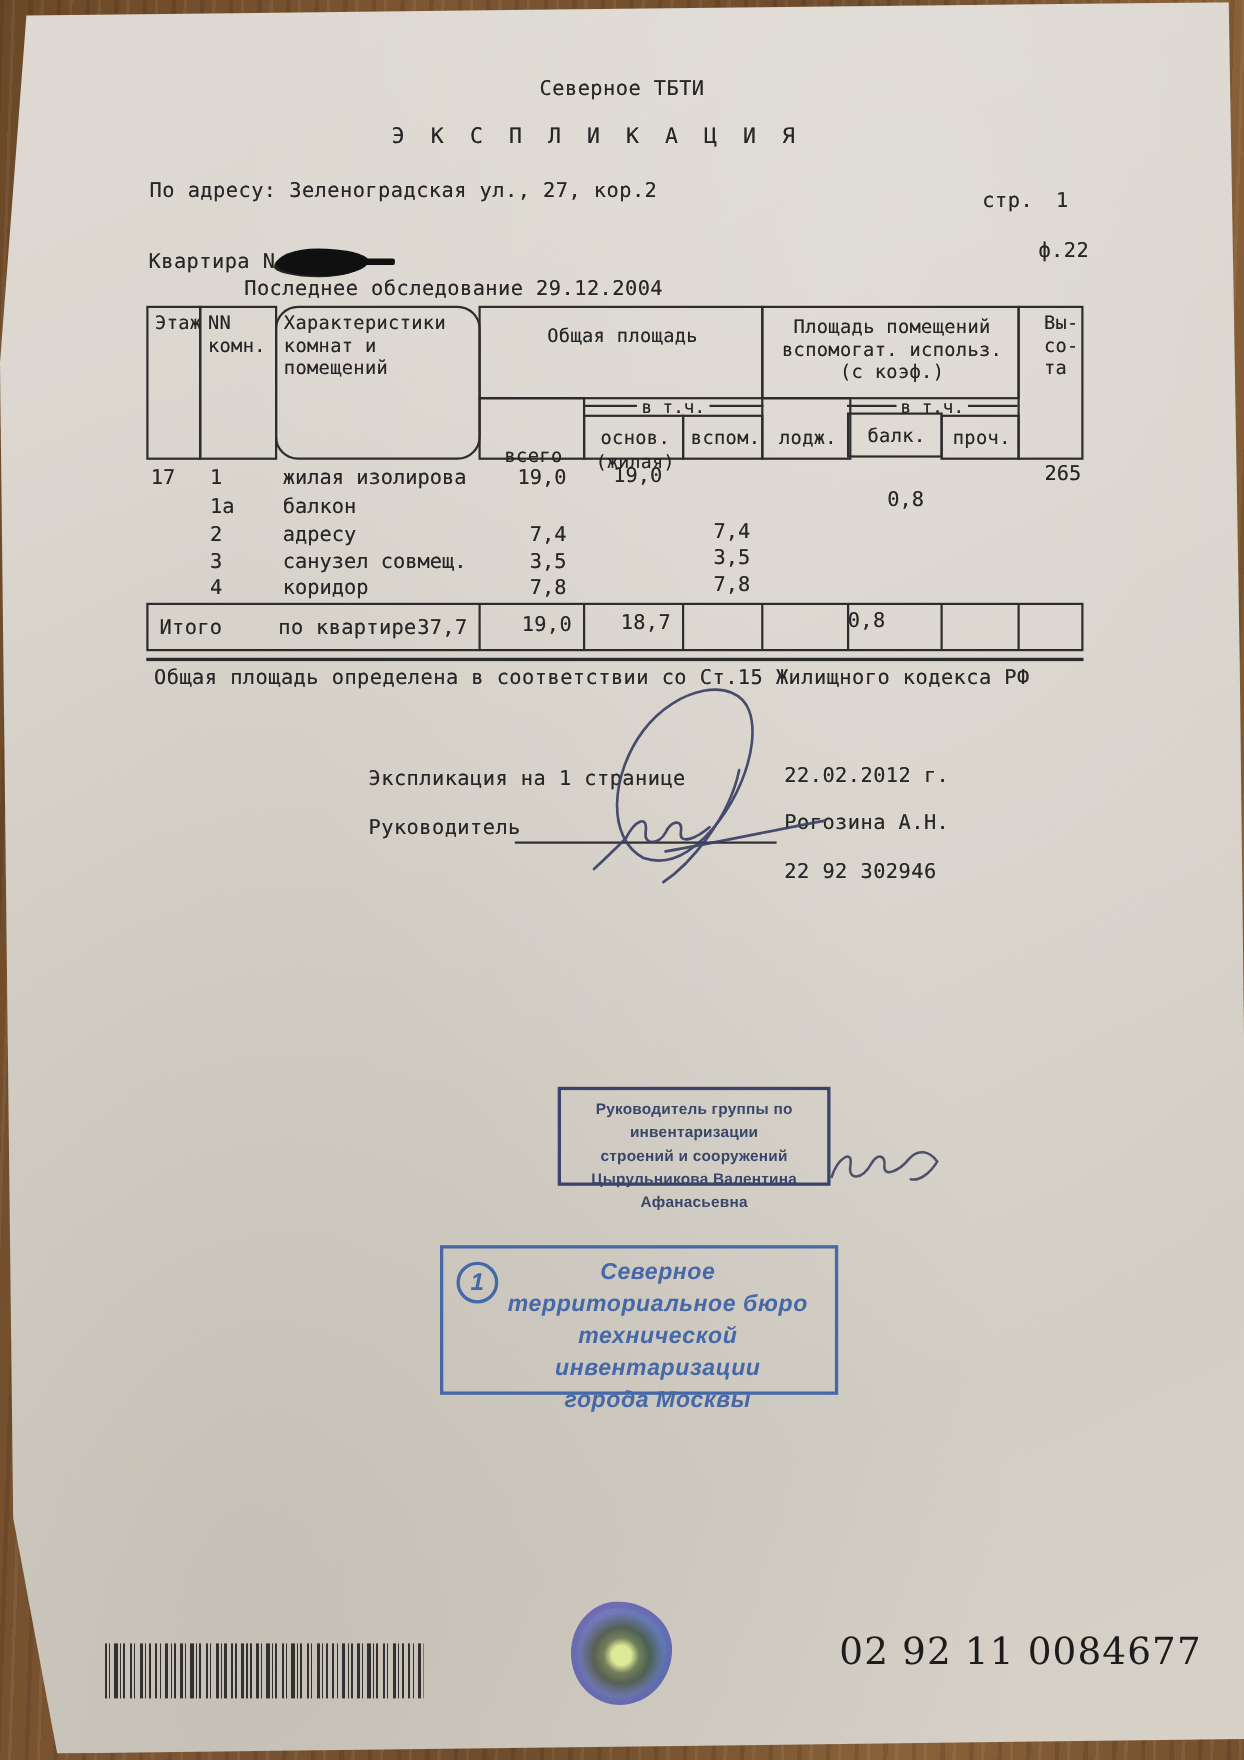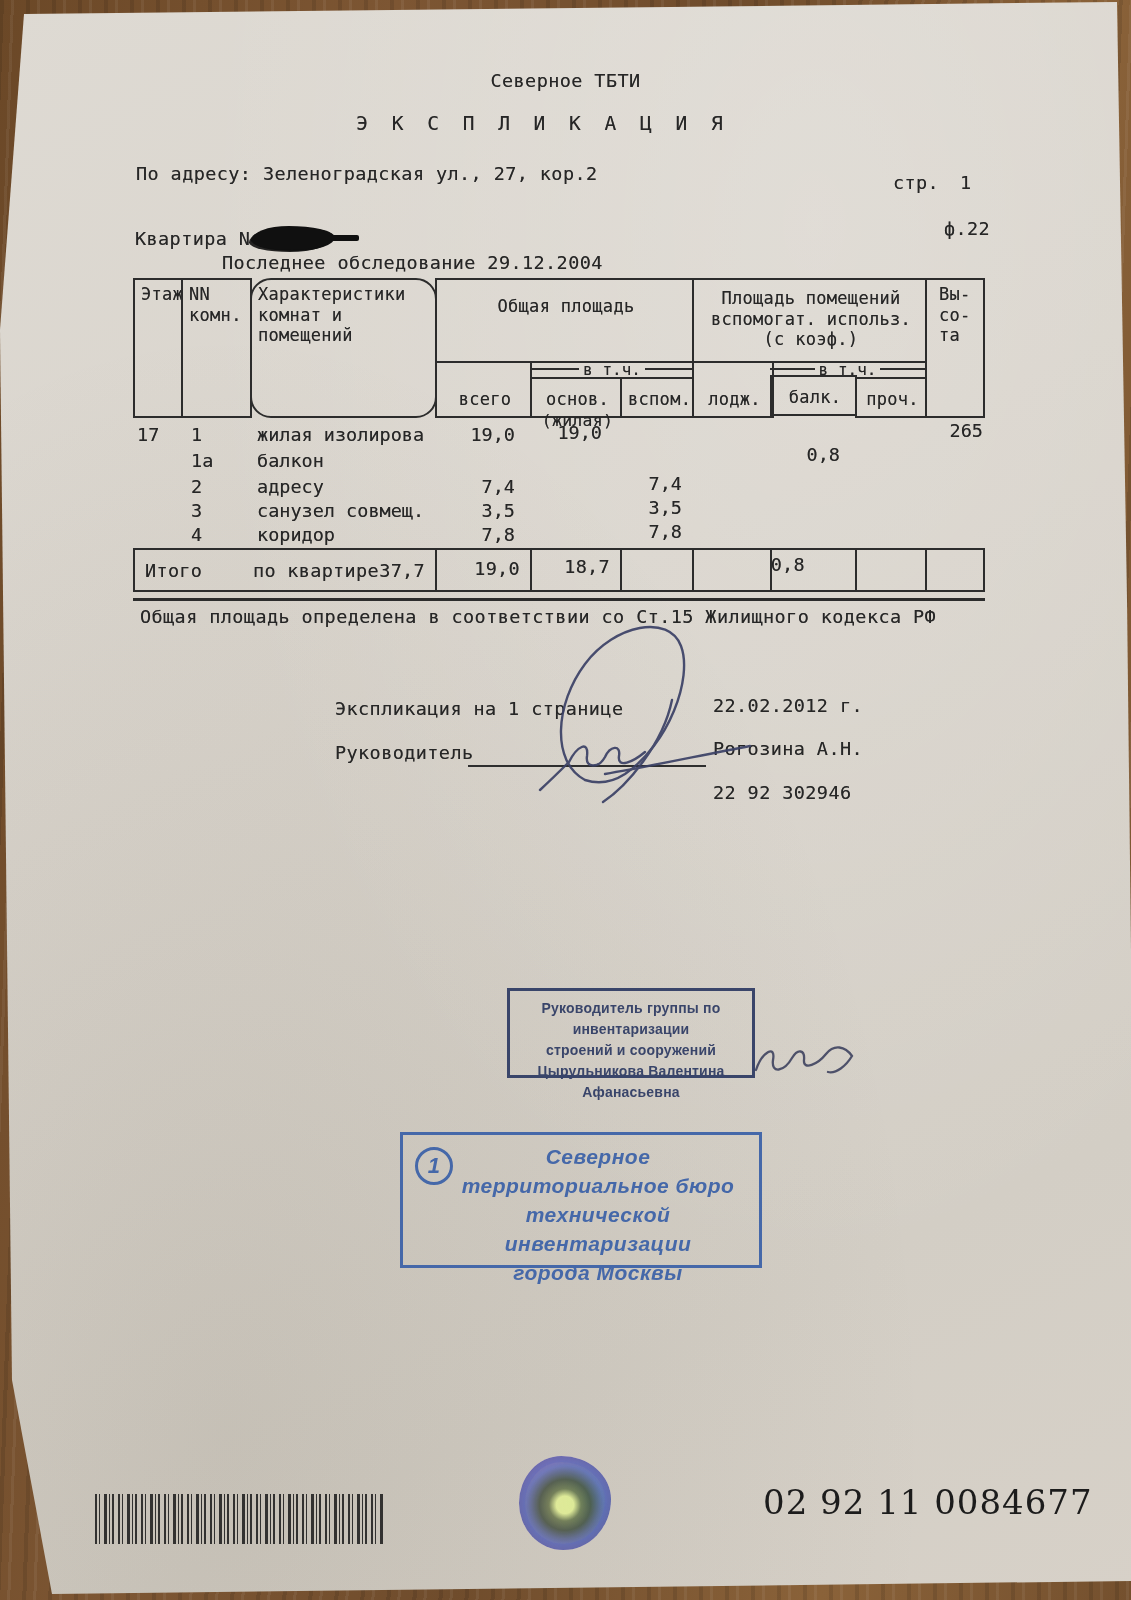--- a/index.html
+++ b/index.html
@@ -95,25 +95,25 @@
     <div class="hc pre" style="left:0;top:0;width:50px;height:140px;">Этаж</div>
     <div class="hc pre" style="left:48px;top:0;width:71px;height:140px;">NN
 комн.</div>
     <div class="hc pre" style="left:117px;top:0;width:187px;height:140px;border-radius:21px;">Характеристики
 комнат и
 помещений</div>
     <div class="hc center" style="left:302px;top:0;width:259px;height:85px;padding-top:16px;">Общая площадь</div>
     <div class="hc pre center" style="left:559px;top:0;width:235px;height:85px;padding-top:8px;">Площадь помещений
 вспомогат. использ.
 (с коэф.)</div>
-    <div class="hc pre" style="left:792px;top:0;width:60px;height:140px;padding-left:12px;">Вы-
+    <div class="hc pre" style="left:792px;top:0;width:60px;height:140px;padding-left:22px;">Вы-
 со-
 та</div>
 
-    <div class="hc center" style="left:302px;top:83px;width:97px;height:57px;padding-top:26px;">всего</div>
+    <div class="hc center" style="left:302px;top:83px;width:97px;height:57px;padding-top:42px;">всего</div>
     <div class="vtch" style="left:397px;top:83px;width:164px;height:16px;">
       <i class="ln"></i>
       <span class="lb">в т.ч.</span>
       <i class="ln"></i>
     </div>
     <div class="hc center" style="left:397px;top:99px;width:92px;height:41px;padding-top:10px;overflow:visible;">
       <span>основ.</span><br>
       <span style="font-size:16.5px;">(жилая)</span>
     </div>
     <div class="hc center" style="left:487px;top:99px;width:74px;height:41px;padding-top:10px;">вспом.</div>

